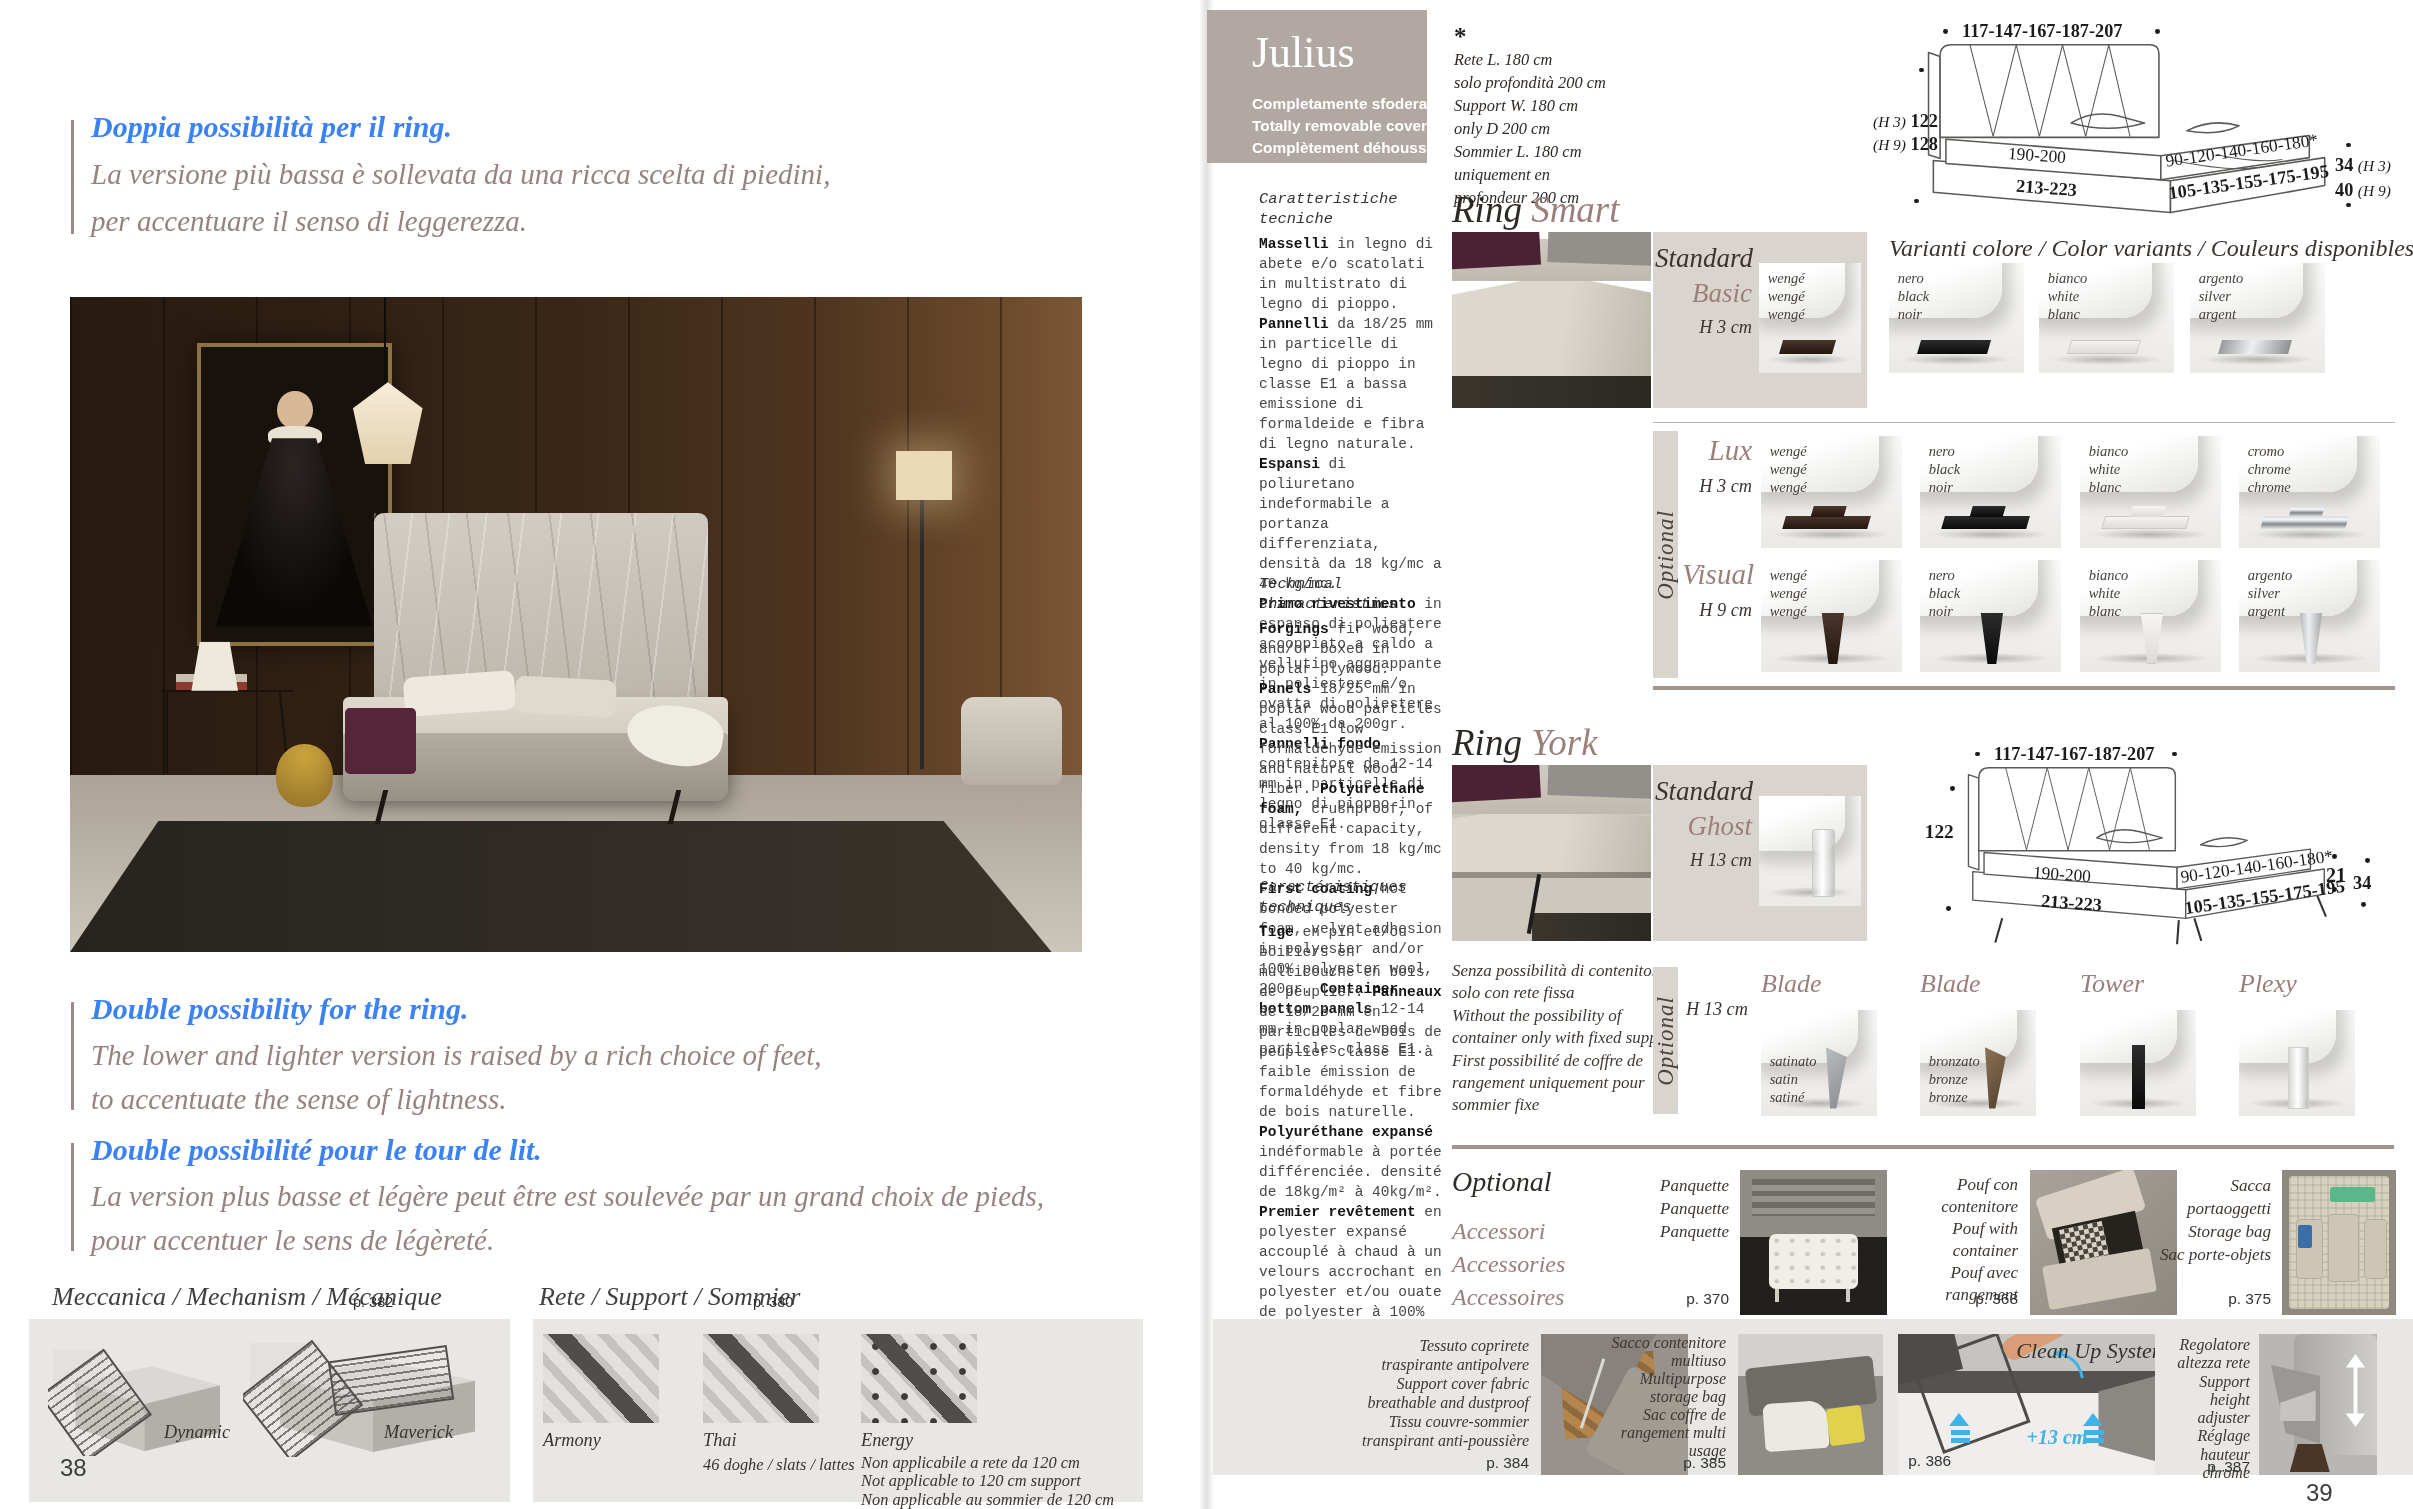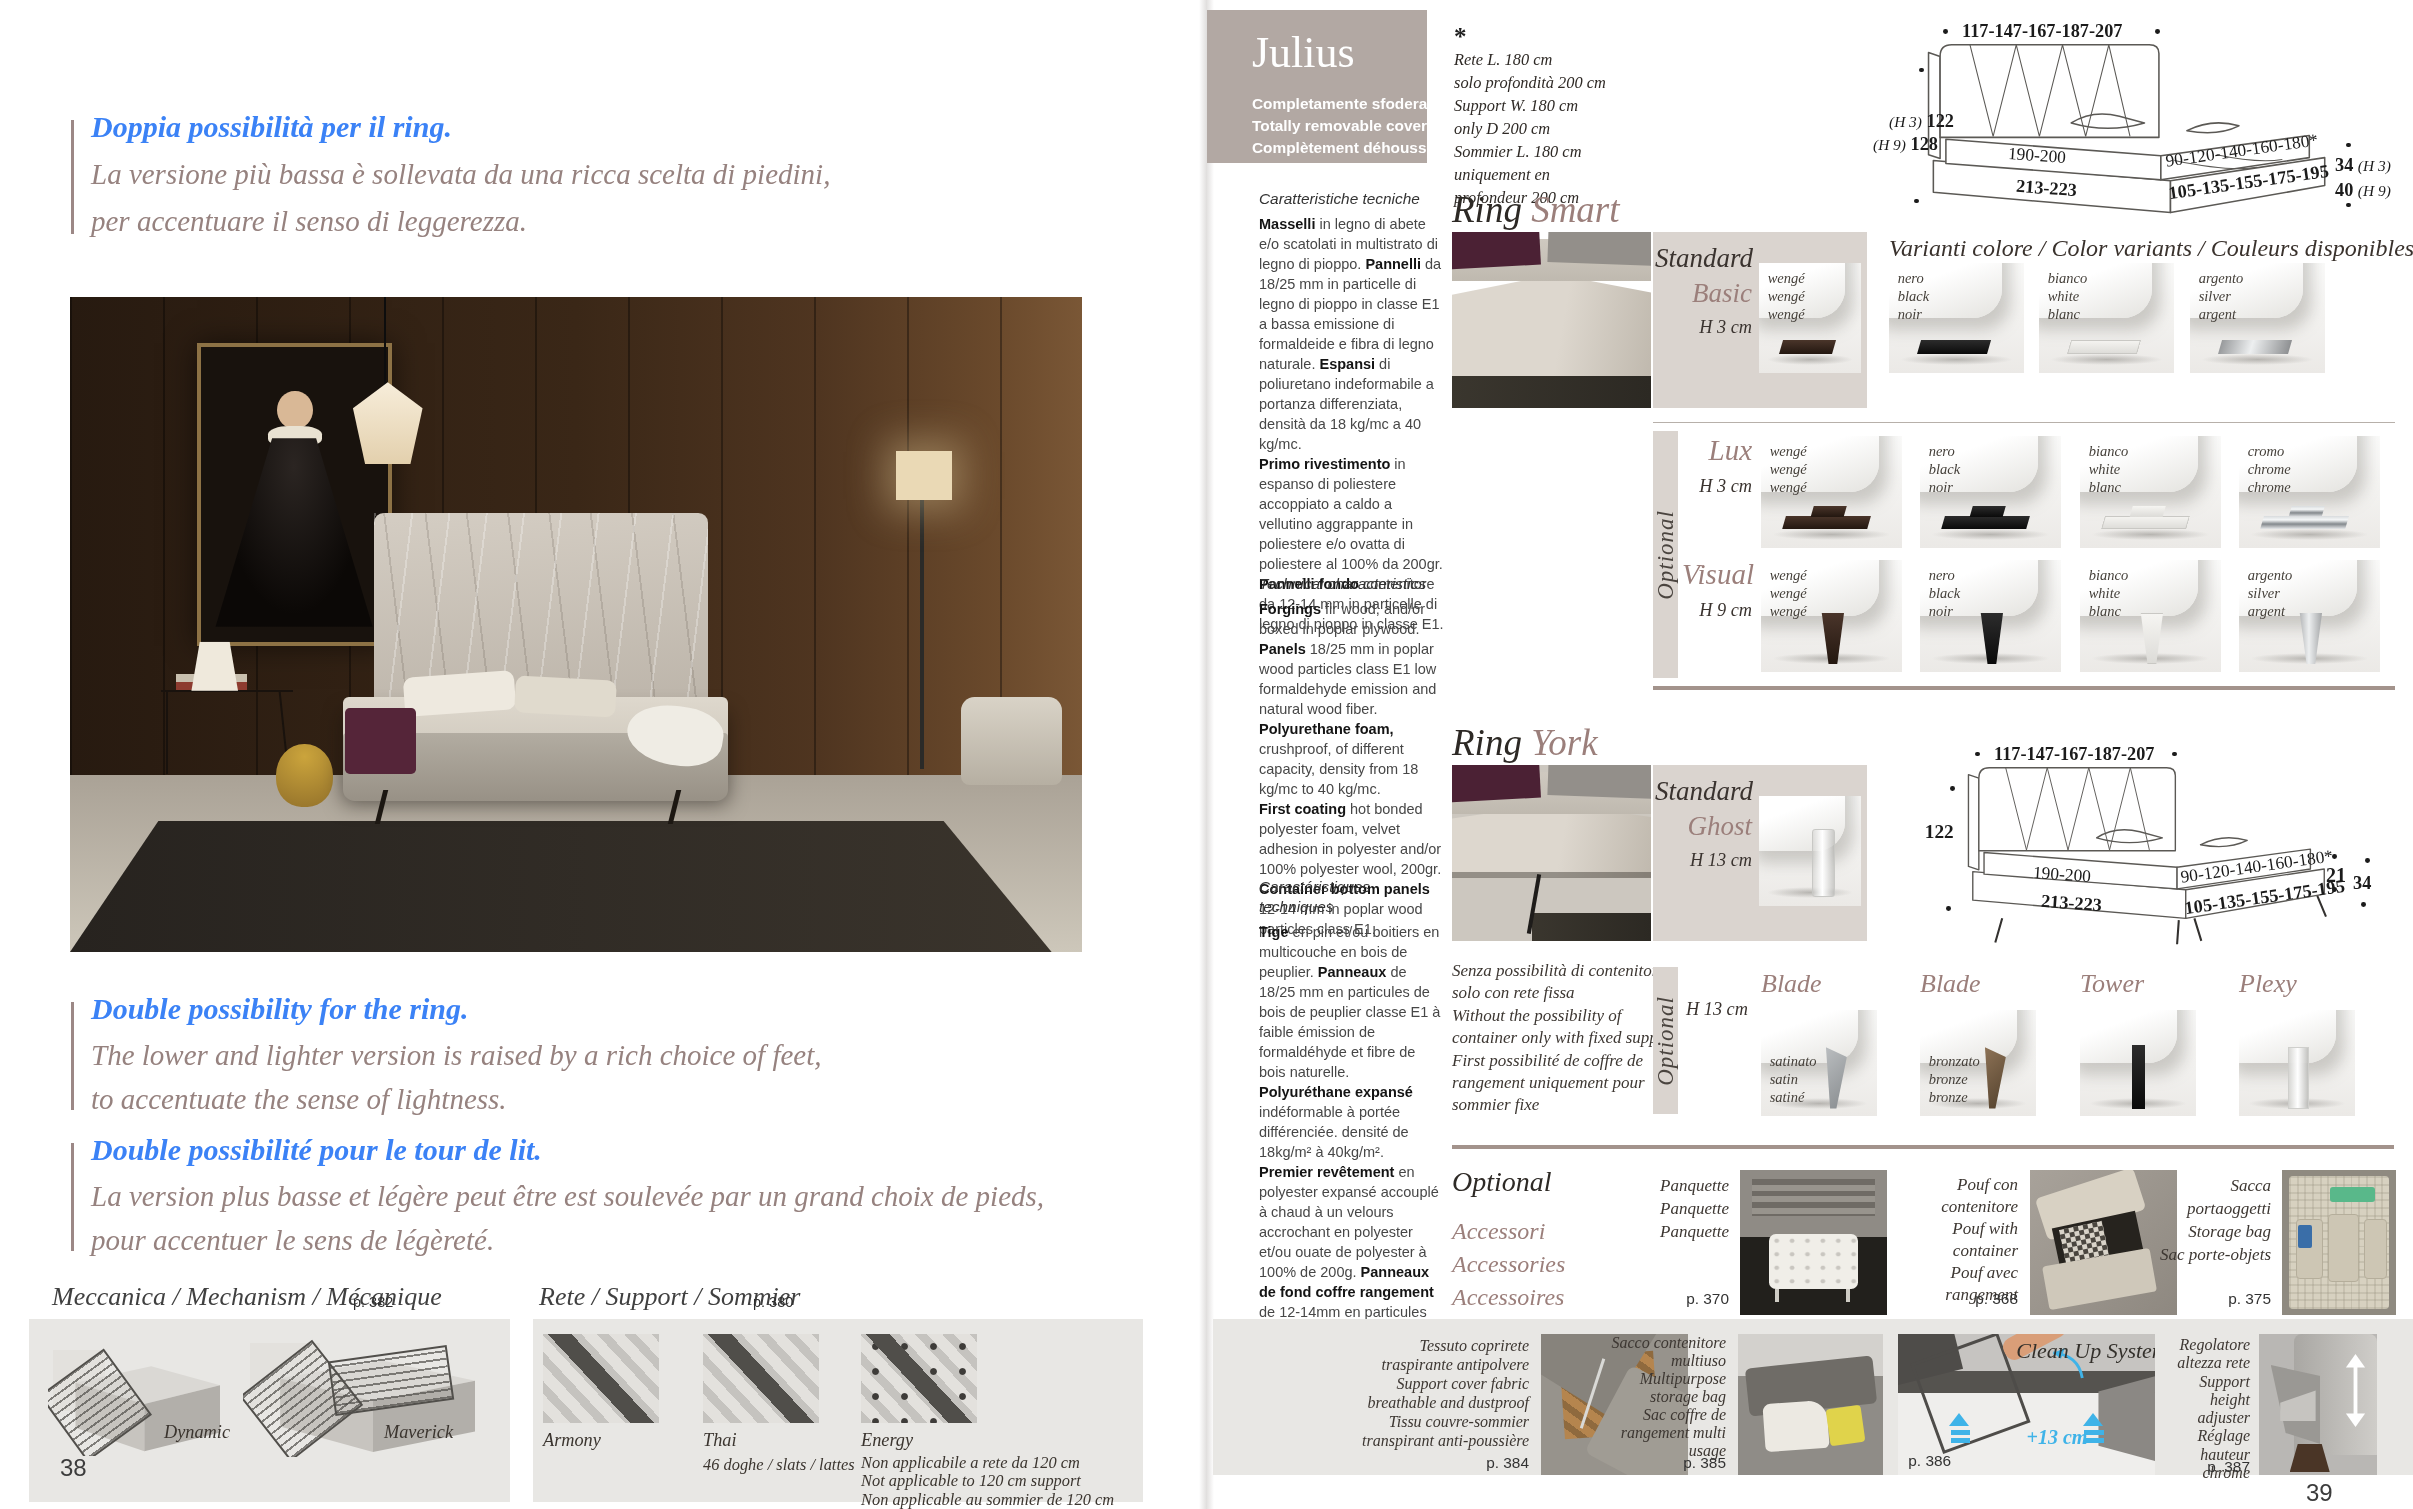--- a/index.html
+++ b/index.html
@@ -18,21 +18,21 @@
   .itemnote{font:italic 16.4px/18.3px "Liberation Serif",serif;color:#3b352f;white-space:nowrap;}
   .pg{font:24px "Liberation Sans",sans-serif;color:#3c3c3c;}
   
   .julius{position:absolute;background:#b2a8a3;color:#fff;}
   .julius .t{font:44px/1 "Liberation Serif",serif;color:#fff;}
   .julius .s{font:700 15.4px/22px "Liberation Sans",sans-serif;color:#fff;white-space:nowrap;}
   .starnote{font:italic 16.4px/23px "Liberation Serif",serif;color:#2f2a26;}
   
   .tech{position:absolute;width:185px;font:14.5px/20px "Liberation Sans",sans-serif;color:#474747;}
   .tech .hd{font-style:italic;font-size:15.4px;color:#333;margin:0 0 4.8px 0;}
-  .tech p{margin:0;}
+  .tech p{margin:0;font-family:Liberation Mono, monospace;}
   .tech b{color:#141414;}
   
   .ring-h{font:italic 37px/1 "Liberation Serif",serif;color:#2d2925;white-space:nowrap;}
   .ring-h .acc{color:#9b7f7b;}
   .panel{position:absolute;background:#dad4cf;}
   .std-box{position:absolute;text-align:right;font-family:"Liberation Serif",serif;font-style:italic;}
   .std-box .l1{font-size:27px;color:#3a332f;line-height:1;}
   .std-box .l2{font-size:27px;color:#9b7f7b;line-height:1;margin-top:7.7px;text-align:right;}
   .std-box .l3{font-size:18.3px;color:#3a332f;line-height:1;margin-top:11.6px;}
   .varh{font:italic 24px/1 "Liberation Serif",serif;color:#3a322d;white-space:nowrap;}
@@ -268,21 +268,21 @@
       <g fill="none" stroke="#5b5955" stroke-width="1.1">
         <path d="M100,32 L124,127 M148,32 L124,127 M148,32 L172,127 M196,32 L172,127 M196,32 L220,127 M244,32 L220,127 M244,32 L266,127"></path>
         <path d="M312,152 q58,12 86,7 M356,146 q42,9 68,5"></path>
       </g>
     </svg>
     <span class="dim" style="left:89px;top:7.7px">117-147-167-187-207</span>
     <div class="dot" style="left:70px;top:15.4px"></div>
     <div class="dot" style="left:282px;top:15.4px"></div>
     <div class="dot" style="left:46px;top:54px"></div>
     <div class="dot" style="left:41px;top:185px"></div>
-    <span class="dim" style="left:16px;top:97px"><i>(H 3)</i> <b>122</b></span>
+    <span class="dim" style="left:0px;top:97px"><i>(H 3)</i> <b>122</b></span>
     <span class="dim" style="left:0px;top:120px"><i>(H 9)</i> <b>128</b></span>
     <span class="dim dimr" style="left:135px;top:131px;transform:rotate(4deg)">190-200</span>
     <span class="dim" style="left:143px;top:164px;transform:rotate(4deg)">213-223</span>
     <span class="dim dimr" style="left:292px;top:126px;transform:rotate(-8deg)">90-120-140-160-180*</span>
     <span class="dim" style="left:295px;top:158px;transform:rotate(-8deg)">105-135-155-175-195</span>
     <div class="dot" style="left:473px;top:129px"></div>
     <span class="dim" style="left:462px;top:141px"><b>34</b> <i>(H 3)</i></span>
     <span class="dim" style="left:462px;top:166px"><b>40</b> <i>(H 9)</i></span>
     <div class="dot" style="left:473px;top:189px"></div>
   </div>

